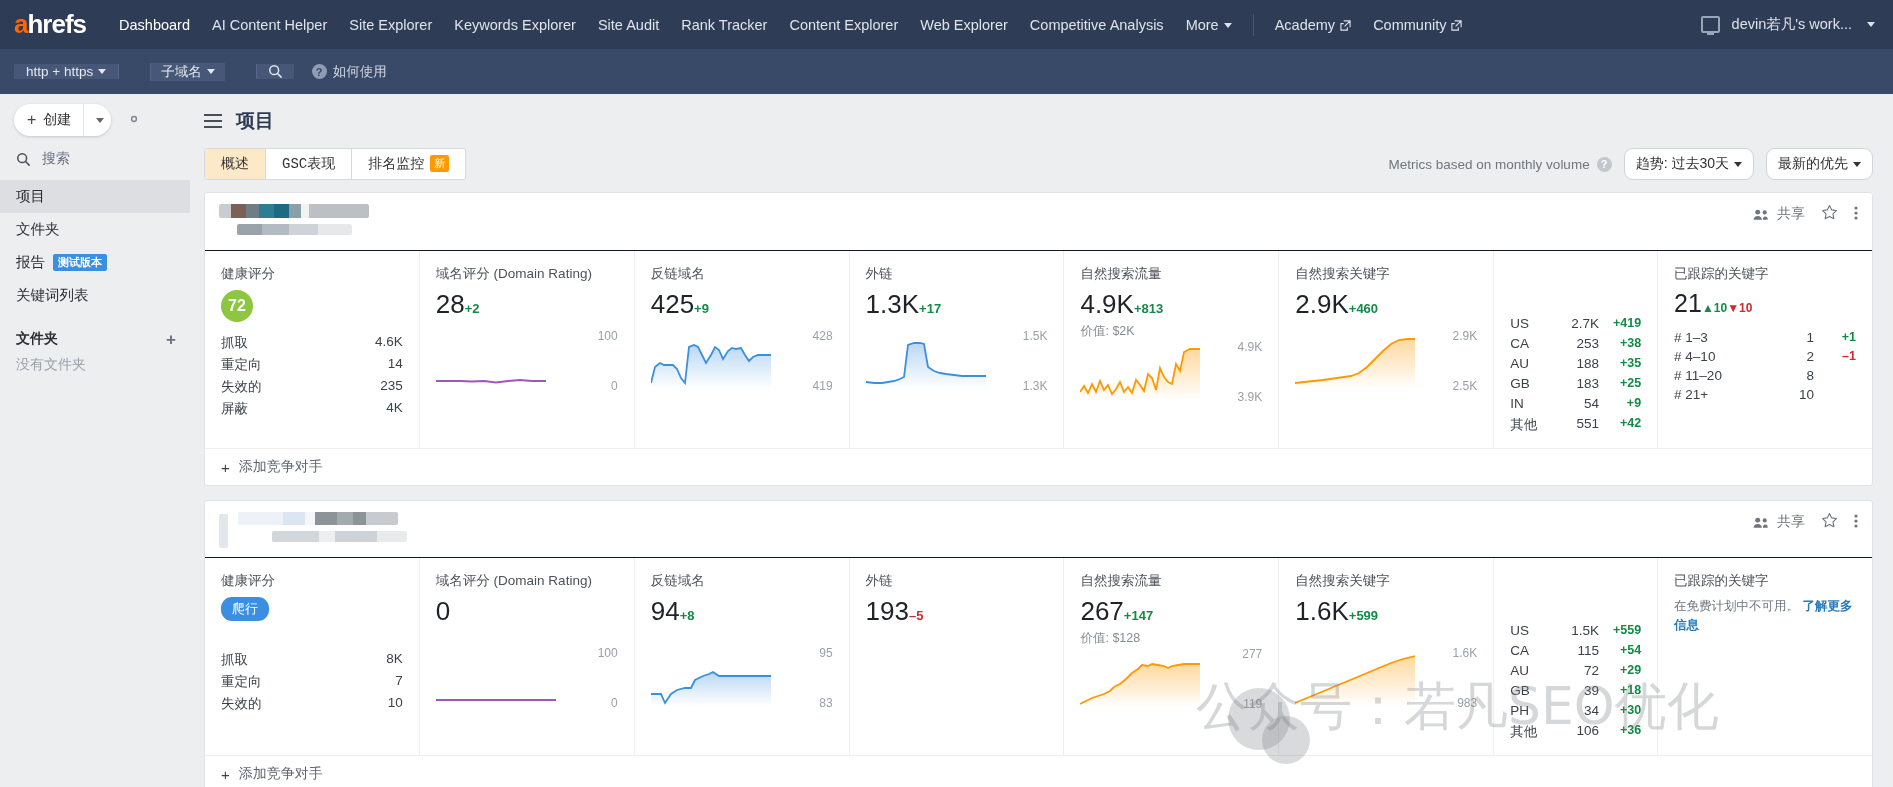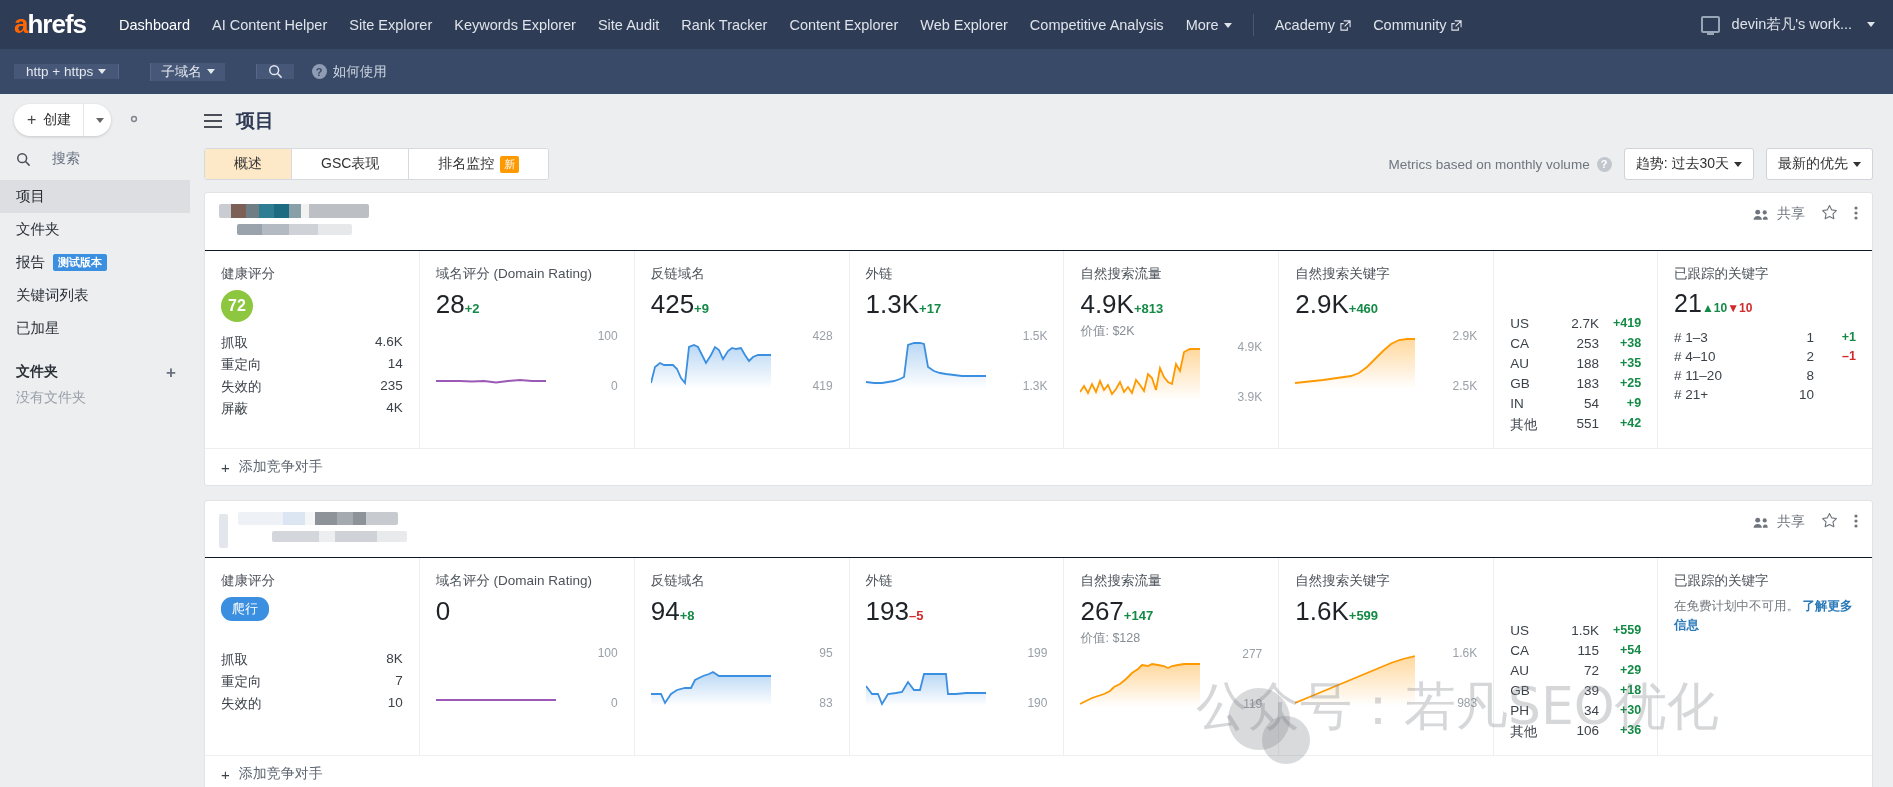--- a/index.html
+++ b/index.html
@@ -70,45 +70,45 @@
   .shell { display: flex; height: calc(787px - 49px - 45px); }
 
   
   .sidebar { width: 190px; background: #eceef0; flex: none; padding: 10px 0 0 0; }
   .sb-top { display: flex; align-items: center; padding: 0 12px 0 14px; gap: 14px; }
   .create-grp { display: flex; background: #fff; border-radius: 16px; box-shadow: 0 1px 3px rgba(0,0,0,.16); height: 32px; }
   .create-btn { display: flex; align-items: center; gap: 7px; padding: 0 12px 0 13px; font-size: 14px; color: #333; cursor: pointer; }
   .create-btn .plus { font-size: 16px; color: #444; line-height: 1; }
   .create-arrow { display:flex; align-items:center; justify-content:center; width: 28px; border-left: 1px solid #e2e4e8; cursor:pointer; color:#666;}
   .gear { cursor: pointer; color: #7d858f; }
-  .sb-search { display: flex; align-items: center; gap: 21px; padding: 14px 14px 12px 16px; color: #6b7280; font-size: 14px; cursor: text; }
+  .sb-search { display: flex; align-items: center; gap: 11px; padding: 14px 14px 12px 16px; color: #6b7280; font-size: 14px; cursor: text; }
   .sb-item { padding: 7px 16px; font-size: 14.5px; color: #2a2f36; cursor: pointer; display: flex; align-items: center; gap: 8px; }
   .sb-item.active { background: #dcdee1; }
   .badge-beta { background: #3b8fe0; color: #fff; font-size: 11px; padding: 1px 5px; border-radius: 2px; font-weight: bold; }
   .sb-section { display: flex; align-items: center; padding: 18px 14px 5px 16px; font-size: 14px; font-weight: bold; color: #2a2f36; }
   .sb-section .add { margin-left: auto; color: #6b7280; font-size: 17px; cursor: pointer; line-height: 1;}
   .sb-empty { padding: 3px 16px; font-size: 14px; color: #9aa0a8; }
 
   
   .main { flex: 1; min-width: 0; background: #eceef0; padding: 0 20px 0 0; overflow: hidden; }
   .main-head { display: flex; align-items: center; padding: 14px 0 10px 14px; }
   .burger { width: 18px; cursor: pointer; margin-right: 14px; }
   .burger span { display: block; height: 2px; background: #4a4f57; margin: 4px 0; }
   .page-title { font-size: 19px; font-weight: bold; color: #2f3b54; }
 
   .toolbar { display: flex; align-items: center; padding: 4px 0 12px 14px; }
   .tabs { display: flex; border: 1px solid #d6d9dd; border-radius: 3px; overflow: hidden; background:#fff; }
-  .tab { padding: 6px 29px; font-size: 14px; color: #333; cursor: pointer; border-right: 1px solid #d6d9dd; display:flex; align-items:center; gap:6px; background:#fff;}
+  .tab { padding: 6px 16px; font-size: 14px; color: #333; cursor: pointer; border-right: 1px solid #d6d9dd; display:flex; align-items:flex-start; gap:6px; background:#fff;font-family:Liberation Mono, monospace;}
   .tab:last-child { border-right: none; }
   .tab.active { background: #fde8c8; }
   .badge-new { background: #f90; color: #fff; font-size: 11px; padding: 1px 4px; border-radius: 2px; }
   .toolbar-right { margin-left: auto; display: flex; align-items: center; gap: 12px; }
   .metrics-note { color: #70767e; font-size: 13.5px; display: flex; align-items: center; gap: 7px; }
   .qmark-g { width: 15px; height: 15px; border-radius: 50%; background: #c2c7cd; color: #fff; font-size: 11px; font-weight: bold; display:flex;align-items:center;justify-content:center; }
-  .sel-btn { border: 1px solid #d0d4d9; background: #fff; border-radius: 3px; padding: 6px 11px; font-size: 14px; color: #333; cursor: pointer; display:flex; align-items:center;justify-content:space-between; }
+  .sel-btn { border: 1px solid #d0d4d9; background: #fff; border-radius: 9px; padding: 6px 11px; font-size: 14px; color: #333; cursor: pointer; display:flex; align-items:center;justify-content:space-between; }
 
   
   .card { background: #fff; border: 1px solid #e1e3e6; border-radius: 3px; margin: 0 0 14px 14px; }
   .card-head { display: flex; align-items: flex-start; padding: 11px 14px 9px 14px; border-bottom: 1px solid #0f172a; min-height: 52px; }
   .blur-title { width: 150px; }
   .blur-line { border-radius: 2px; margin-bottom: 6px; filter: blur(0.4px); }
   .bl1 { height: 14px; width: 150px; background: linear-gradient(90deg,#c9ccd0 0 8%, #7d6055 8% 18%, #6f7d84 18% 27%, #2e7d92 27% 37%, #1d6b80 37% 47%, #8aa0a8 47% 55%, #f2f2f2 55% 60%, #bcc0c4 60% 100%); }
   .bl2 { height: 11px; width: 115px; margin-left: 18px; background: linear-gradient(90deg,#9aa3ac 0 22%, #b4bac1 22% 45%, #cfd3d7 45% 70%, #e6e8ea 70% 100%); }
   .card2 .bl1 { height: 13px; width: 160px; background: linear-gradient(90deg,#eef1f5 0 28%, #dbe6f2 28% 42%, #f4f6f8 42% 48%, #8e9399 48% 62%, #a5aab0 62% 72%, #8e9399 72% 80%, #c7cace 80% 100%); }
   .card2 .bl2 { height: 11px; width: 135px; margin-left: 34px; background: linear-gradient(90deg,#d3d7db 0 35%, #eceef0 35% 47%, #cfd3d7 47% 78%, #e8eaec 78% 100%); }
@@ -255,23 +255,20 @@
     <div class="sb-item">
         <span>文件夹</span>
       </div>
     <div class="sb-item">
       <span>报告</span>
       <span class="badge-beta">测试版本</span>
     </div>
     <div class="sb-item">
         <span>关键词列表</span>
       </div>
-    <div class="sb-item">
-        <span>已加星</span>
-      </div>
 
     <div class="sb-section">
       <span>文件夹</span>
       <span class="add">+</span>
     </div>
     <div class="sb-empty">没有文件夹</div>
   </div>
 
   <div class="main">
     <div class="main-head">
@@ -631,34 +628,20 @@
             <span class="ax ax-top">95</span>
             <span class="ax ax-bot">83</span>
           </div>
         </div>
         <div class="mcol">
           <div class="m-label">外链</div>
           <div class="m-value">
             <span>193</span>
             <span class="m-delta neg">–5</span>
           </div>
-          <div class="spark-wrap" style="margin-top:24px">
-            <svg width="120" height="56" viewBox="0 0 120 56" preserveAspectRatio="none">
-              <defs>
-                  <linearGradient id="gb4" x1="0" y1="0" x2="0" y2="1">
-                    <stop offset="0" stop-color="#3b8fe0" stop-opacity=".35"></stop>
-                    <stop offset="1" stop-color="#3b8fe0" stop-opacity="0"></stop>
-                  </linearGradient>
-                </defs>
-              <path d="M0,36 L6,44 L12,44 L16,54 L22,44 L30,43 L36,42 L42,32 L48,40 L54,40 L58,24 L70,24 L76,24 L80,24 L82,44 L90,44 L100,43 L110,43 L120,43 L120,56 L0,56 Z" fill="url(#gb4)"></path>
-              <path d="M0,36 L6,44 L12,44 L16,54 L22,44 L30,43 L36,42 L42,32 L48,40 L54,40 L58,24 L70,24 L76,24 L80,24 L82,44 L90,44 L100,43 L110,43 L120,43" fill="none" stroke="#3b8fe0" stroke-width="1.8"></path>
-            </svg>
-            <span class="ax ax-top">199</span>
-            <span class="ax ax-bot">190</span>
-          </div>
         </div>
         <div class="mcol">
           <div class="m-label">自然搜索流量</div>
           <div class="m-value">
             <span>267</span>
             <span class="m-delta pos">+147</span>
           </div>
           <div class="m-sub">价值: $128</div>
           <div class="spark-wrap" style="margin-top:4px">
             <svg width="120" height="56" viewBox="0 0 120 56" preserveAspectRatio="none">

